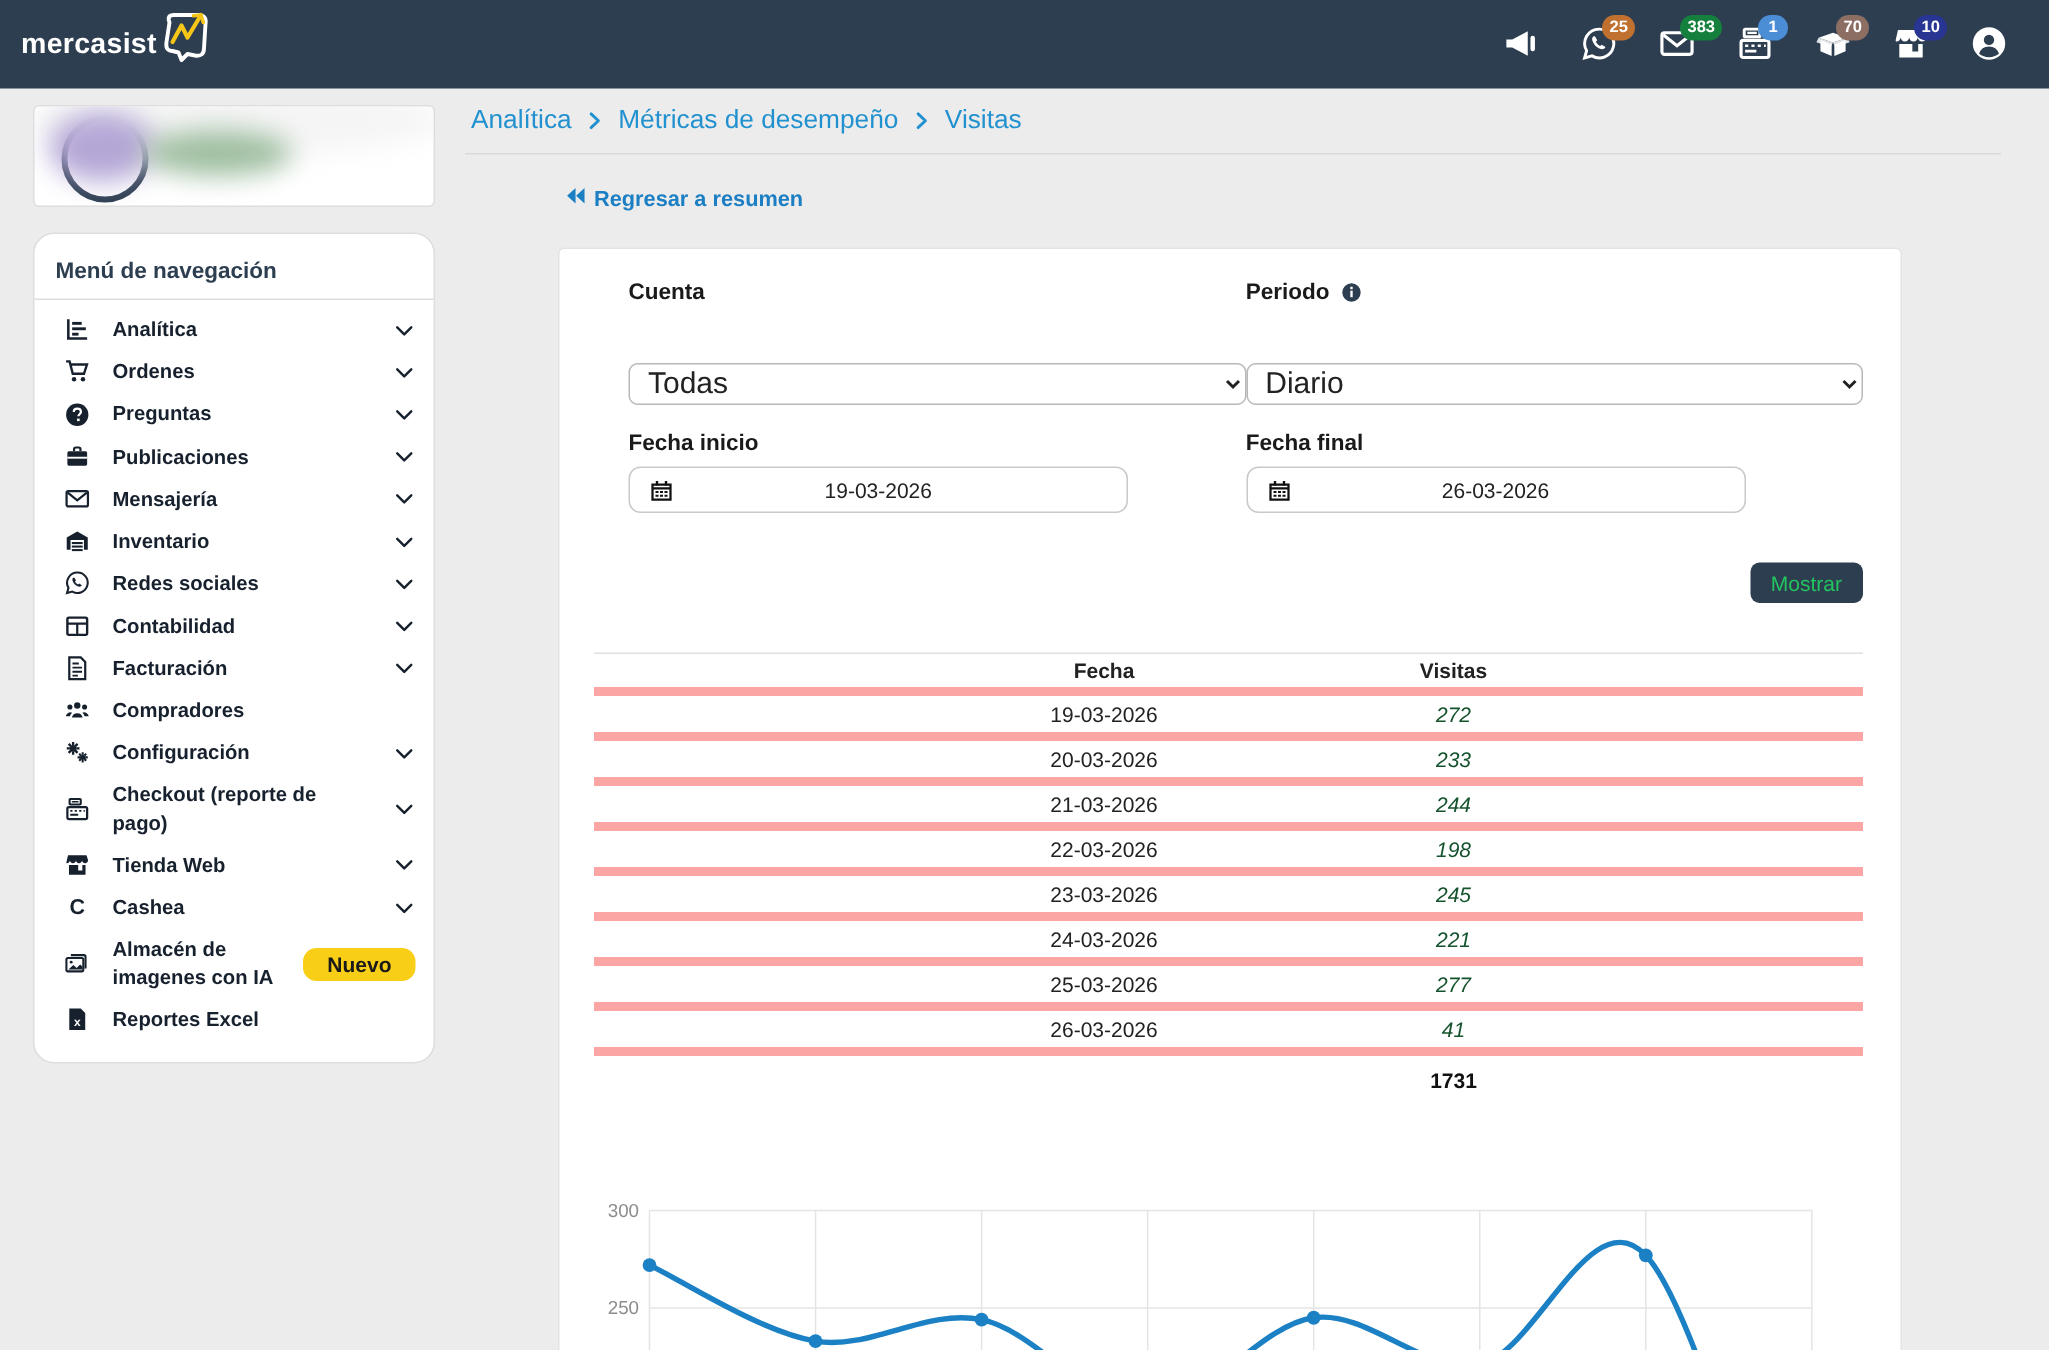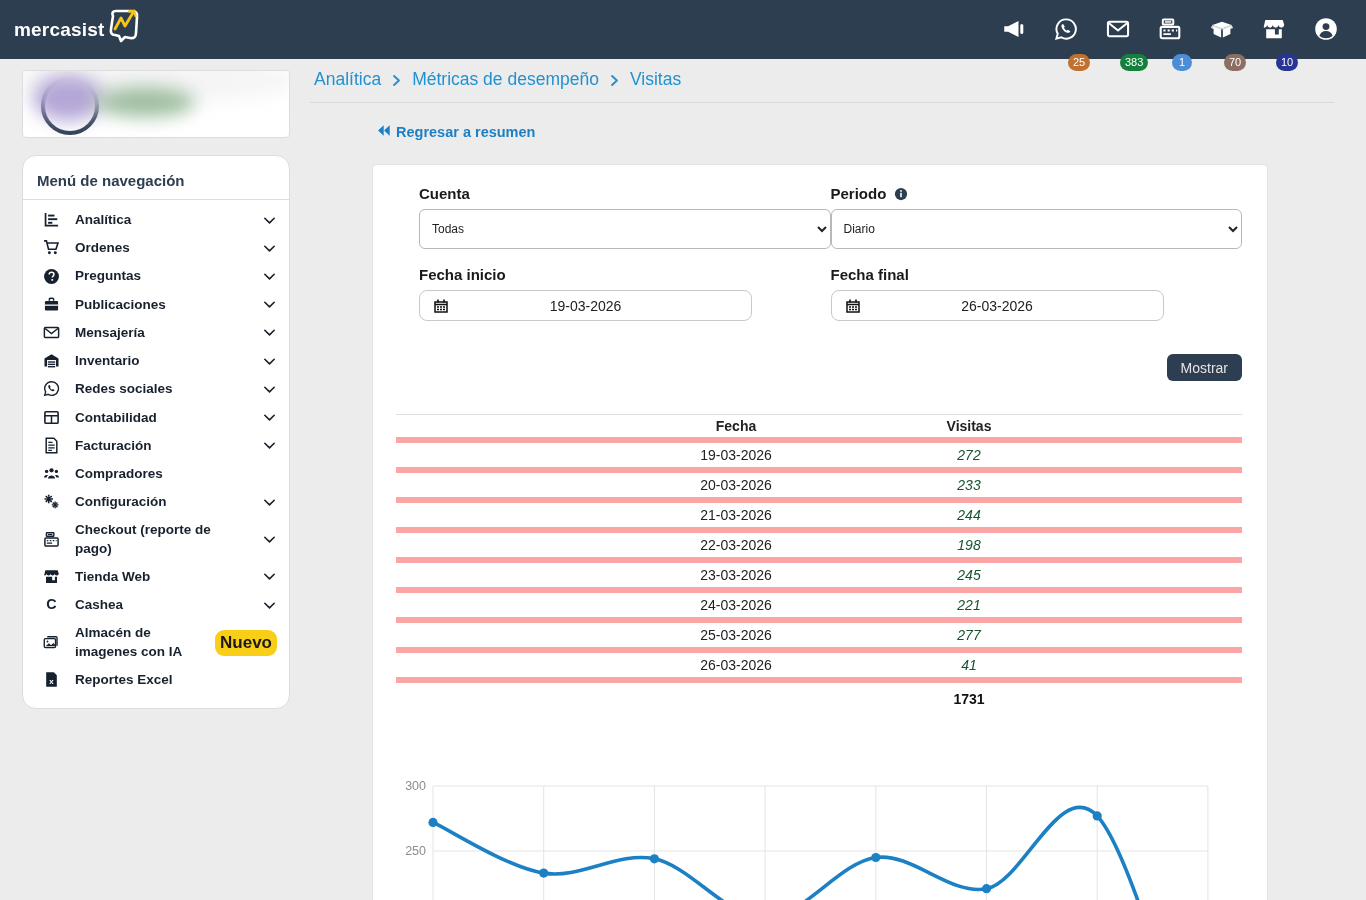--- a/index.html
+++ b/index.html
@@ -10,22 +10,22 @@
   .topbar { position:absolute; left:0; top:0; width:1366px; height:59px;
     background:#2d3e50; display:flex; align-items:center; justify-content:space-between;
     padding:0 14px; z-index:50; }
   .brand { display:flex; align-items:center; color:#fff; }
   .brand-text { font-size:19px; font-weight:700; letter-spacing:.2px; }
   .brand-bubble { margin-left:2px; margin-top:-4px; }
   .top-icons { display:flex; align-items:center; gap:26px; padding-right:12px; }
   .tico { position:relative; width:26px; height:26px; color:#fff; cursor:pointer; }
   .tico svg { width:24px; height:24px; display:block; }
   .badge { position:absolute; top:-7px; left:14px; min-width:20px; height:17px;
-    border-radius:9px; color:#fff; font-size:11px; font-weight:400;
-    display:flex; align-items:center; justify-content:center; padding:0 5px;margin-top:44px; }
+    border-radius:9px; color:#fff; font-size:11px; font-weight:700;
+    display:flex; align-items:center; justify-content:center; padding:0 5px; }
 
   
   .sidebar { position:absolute; left:22px; top:70px; width:268px; }
   .user-card { position:relative; height:68px; background:#fff; border:1px solid #ddd;
     border-radius:4px; overflow:hidden; margin-bottom:17px; }
   .avatar-ring { position:absolute; left:18px; top:6px; width:58px; height:58px;
     border-radius:50%; border:4px solid #2c3e50; }
   .blur-blob { position:absolute; filter:blur(9px); border-radius:50%; }
   .blob-purple { left:10px; top:4px; width:70px; height:46px; background:#b4a6d6; }
   .blob-green { left:72px; top:16px; width:100px; height:30px; background:#9dbd9f; }
@@ -35,54 +35,54 @@
   .nav-title { font-size:15px; font-weight:700; color:#2c3e50; padding:6px 14px 10px; }
   .nav-sep { height:1px; background:#ddd; margin:0 0 6px; }
   .nav-item { display:flex; align-items:center; padding:5px 12px 5px 20px; cursor:pointer;
     color:#17212e; }
   .nav-ico { width:18px; height:18px; flex:0 0 18px; margin-right:14px; color:#17212e; }
   .nav-ico svg { width:17px; height:17px; display:block; }
   .nav-label { font-size:13.5px; font-weight:700; line-height:1.35; max-width:150px; }
   .nav-right { margin-left:auto; display:flex; align-items:center; }
   .nav-chevron { color:#17212e; }
   .nav-chevron svg { width:15px; height:15px; display:block; }
-  .nuevo-badge { background:#f8ce17; color:#1a1a1a; font-size:17px; font-weight:700;
-    border-radius:9px; padding:3px 5px; }
+  .nuevo-badge { background:#f8ce17; color:#1a1a1a; font-size:14px; font-weight:700;
+    border-radius:9px; padding:3px 16px; }
 
   
   .main { position:absolute; left:310px; top:47px; width:1024px; }
   .breadcrumb { display:flex; align-items:center; gap:9px; padding:22px 0 12px 4px;
     font-size:17.5px; color:#2291cf; }
   .crumb { cursor:pointer; }
   .crumb-sep svg { width:13px; height:13px; display:block; margin-top:2px; }
   .main-divider { height:1px; background:#d9d9d9; width:1024px; }
   .back-link { display:inline-flex; align-items:center; gap:5px; margin:20px 0 0 66px;
     color:#1c7fc4; font-size:14.5px; font-weight:700; cursor:pointer; }
   .back-link svg { width:15px; height:15px; }
 
   .card { position:relative; margin:22px 0 0 62px; width:896px; background:#fff;
     border:1px solid #e3e3e3; border-radius:4px; padding:20px 25px 40px 23px; height:820px; }
 
   .form-grid { display:grid; grid-template-columns:1fr 1fr; padding:0 0 0 23px; }
   .fcol { }
   .flabel { font-size:15px; font-weight:700; color:#1a1a1a; margin-bottom:7px;
     display:flex; align-items:center; gap:8px; }
   .info-ico { color:#2c3e50; } .info-ico svg{ width:14px; height:14px; display:block; }
-  .fselect { width:100%; height:40px; font-size:12px; color:#222;
+  .fselect { width:100%; height:28px; font-size:20px; color:#222;
     border:1px solid #b8b8b8; border-radius:6px; background:#fff; padding:0 8px;
-    font-family:"Liberation Sans", sans-serif; }
+    font-family:"Liberation Sans", sans-serif;margin-top:32px; }
   .fsel-wrap { margin-bottom:17px; }
   .date-wrap { position:relative; width:333px; height:31px; border:1px solid #c9c9c9;
     border-radius:8px; background:#fff; display:flex; align-items:center; justify-content:center; }
   .date-wrap .cal { position:absolute; left:13px; top:7px; color:#111; }
   .date-wrap .cal svg { width:16px; height:16px; display:block; }
   .date-val { font-size:14px; color:#222; }
 
   .btn-row { display:flex; justify-content:flex-end; margin-top:33px; }
-  .btn-mostrar { background:#2d3e50; color:#e5e5e5; font-size:14px; border:none;
+  .btn-mostrar { background:#2d3e50; color:#22c55e; font-size:14px; border:none;
     border-radius:6px; padding:5px 14px; height:27px; cursor:pointer;
     font-family:"Liberation Sans", sans-serif; }
 
   
   .vtable { margin-top:33px; border-top:1px solid #e0e0e0; }
   .t-row { display:grid; grid-template-columns:190px 300px 166px 1fr; align-items:center;
     border-bottom:6px solid #fca5a5; height:30px; }
   .t-row.head { height:28px; font-weight:700; color:#111; }
   .t-row.total { border-bottom:none; height:32px; }
   .t-cell { text-align:center; font-size:14px; color:#222; }

